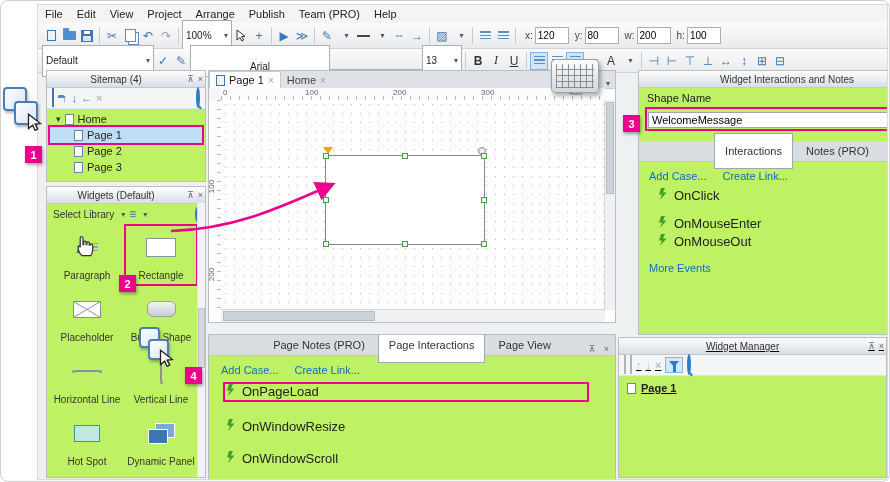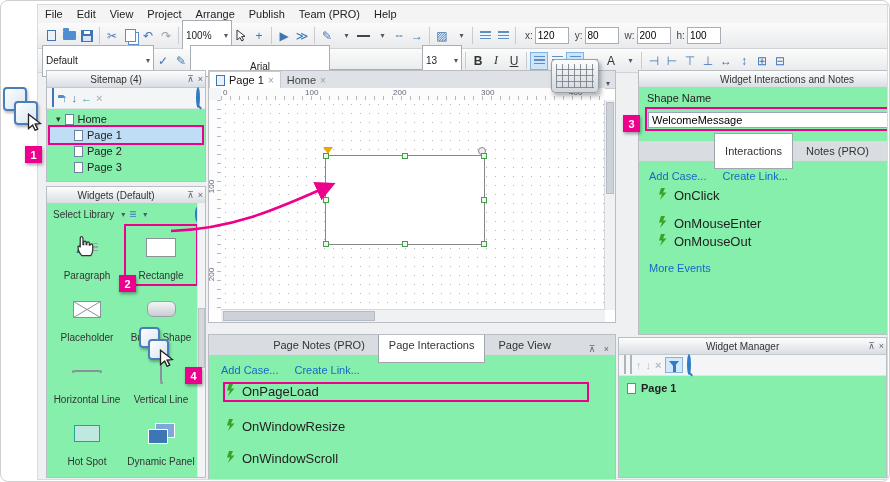--- a/index.html
+++ b/index.html
@@ -30,21 +30,21 @@
   .i-save::before{content:"";position:absolute;top:1px;left:3px;width:6px;height:3px;background:#fff;}
   .i-save::after{content:"";position:absolute;bottom:1px;left:2px;width:8px;height:5px;background:#D6E4F5;}
   .i-copy{width:9px;height:11px;border:1px solid #5B8FC9;background:#fff;box-shadow:3px 3px 0 -1px #fff,3px 3px 0 0 #5B8FC9;flex:none;}
   .i-search{width:7px;height:7px;border:2px solid #2F7CC4;border-radius:50%;position:relative;flex:none;}
   .i-search::after{content:"";position:absolute;width:5px;height:2px;background:#2F7CC4;right:-4px;bottom:-2px;transform:rotate(45deg);}
   .i-funnel{width:0;height:0;border:5px solid transparent;border-top:6px solid #2F7CC4;position:relative;margin-top:3px;flex:none;}
   .i-funnel::after{content:"";position:absolute;left:-1px;top:-2px;width:2.5px;height:7px;background:#2F7CC4;}
   .i-bars{width:11px;height:9px;background:repeating-linear-gradient(#5B8FC9 0 1.5px,transparent 1.5px 3.5px);flex:none;}
   .i-line{width:13px;height:2px;background:#444;flex:none;}
   
-  .panel{position:absolute;background:#86efac;border:1px solid #B9BEC5;box-sizing:border-box;overflow:hidden;}
+  .panel{position:absolute;background:#bef264;border:1px solid #B9BEC5;box-sizing:border-box;overflow:hidden;}
   .phd{height:16px;background:linear-gradient(#FDFDFD,#D9DEE4);border-bottom:1px solid #C3C8CE;display:flex;align-items:center;font-size:10px;color:#333;position:relative;}
   .phd .ttl{flex:1;text-align:center;}
   .hdico{font-size:9px;color:#667;padding:0 2px;}
   .minitb{height:20px;display:flex;align-items:center;gap:4px;padding:0 5px;background:#F4F5F7;border-bottom:1px solid #E0E3E7;}
   .aro{font-size:11px;font-weight:bold;}
   .blue{color:#3E76B5;} .teal{color:#2AA198;} .dim{color:#B6BCC4;}
   .tree{font-size:11px;color:#222;padding-top:2px;}
   .trow{height:16px;display:flex;align-items:center;gap:4px;padding-left:6px;margin:0 3px;}
   .trow.indent{padding-left:24px;}
   .trow.sel{background:#BFDDF5;outline:2px solid #EC008C;outline-offset:0px;}
@@ -494,21 +494,21 @@
             <svg width="11" height="12" viewBox="0 0 11 12">
                 <path d="M4 0 L8 0 L6 4.5 L9.5 4.5 L3 12 L5 6.5 L2 6.5 Z" fill="#3BA226"></path>
               </svg>
             <span>OnMouseOut</span>
           </div>
         </div>
         <div class="morelink" style="margin-top:12px;">More Events</div>
       </div>
     </div>
 
-    <div class="panel" style="left:580px;top:332px;width:269px;height:141px;">
+    <div class="panel" style="left:580px;top:332px;width:269px;height:141px;text-decoration:underline;">
       <div class="phd">
         <span class="ttl">Widget Manager</span>
         <span class="hdico">⊼</span>
         <span class="hdico">×</span>
       </div>
       <div class="minitb">
         <span><span class="i-page gray"></span></span>
         <span><span class="i-page gray"></span></span>
         <span class="aro dim">↑</span>
         <span class="aro dim">↓</span>

